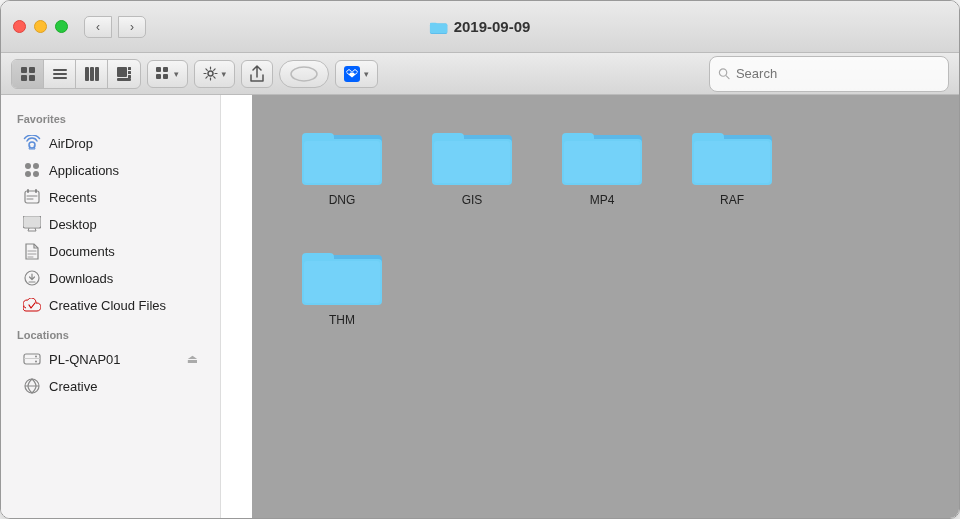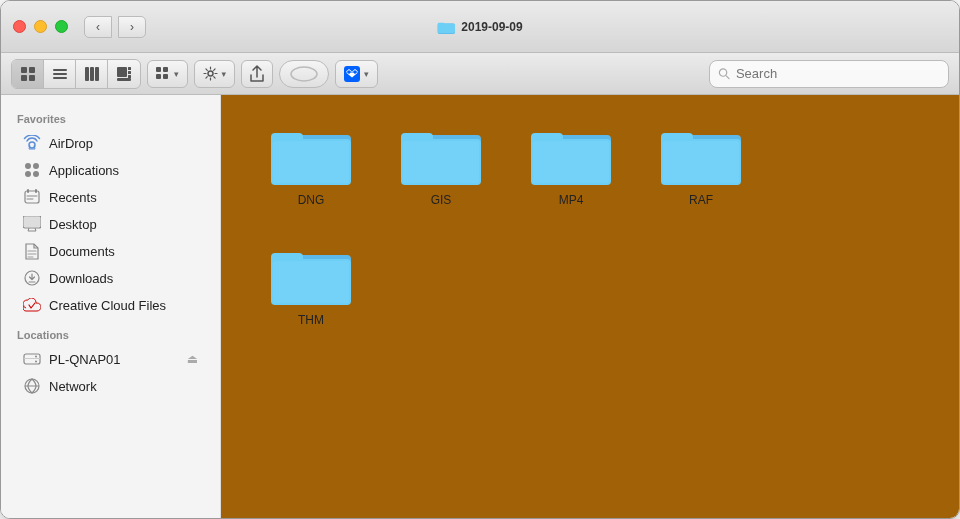--- a/index.html
+++ b/index.html
@@ -75,21 +75,21 @@
     .nav-btn:first-child { border-radius: 5px 0 0 5px; }
     .nav-btn:last-child { border-radius: 0 5px 5px 0; }
 
     .title-text {
       position: absolute;
       left: 50%;
       transform: translateX(-50%);
       display: flex;
       align-items: center;
       gap: 6px;
-      font-size: 12px;
+      font-size: 15px;
       font-weight: 600;
       color: #333;
     }
 
     .title-folder-icon {
       width: 18px;
       height: 14px;
     }
 
     .toolbar {
@@ -200,39 +200,40 @@
     }
 
     .search-box {
       margin-left: auto;
       display: flex;
       align-items: center;
       background: rgba(255,255,255,0.8);
       border: 1px solid #bbb;
       border-radius: 8px;
       padding: 0 8px;
-      height: 28px;
+      height: 36px;
       gap: 6px;
       width: 240px;
     }
 
     .search-input {
       border: none;
       background: transparent;
       outline: none;
       font-size: 13px;
       color: #999;
       width: 100%;
     }
 
     
     .content {
       display: flex;
       flex: 1;
       overflow: hidden;
+      gap: 31px;
     }
 
     
     .sidebar {
       width: 220px;
       background: #f5f4f5;
       border-right: 1px solid #ddd;
       overflow-y: auto;
       padding: 8px 0;
       flex-shrink: 0;
@@ -271,21 +272,21 @@
 
     .sidebar-eject {
       margin-left: auto;
       font-size: 12px;
       color: #aaa;
     }
 
     
     .file-area {
       flex: 1;
-      background: #a16207;
+      background: #a3a3a3;
       overflow-y: auto;
       padding: 20px 30px;
     }
 
     .file-grid {
       display: grid;
       grid-template-columns: repeat(4, 120px);
       gap: 20px 10px;
     }
 
@@ -531,21 +532,21 @@
       </div>
 
       <div class="sidebar-item">
         <div class="sidebar-item-icon">
           <svg width="18" height="16" viewBox="0 0 18 16" fill="none">
             <circle cx="9" cy="8" r="7" stroke="#888" stroke-width="1.2"></circle>
             <path d="M9 1C9 1 5 5 5 8C5 11 9 15 9 15C9 15 13 11 13 8C13 5 9 1 9 1Z" stroke="#888" stroke-width="1.2" fill="none"></path>
             <path d="M2 8h14" stroke="#888" stroke-width="1"></path>
           </svg>
         </div>
-        <span>Network</span>
+        <span>Creative</span>
       </div>
 
     </div>
 
     <div class="file-area">
       <div class="file-grid">
 
         <div class="file-item">
           <svg class="folder-icon-svg" viewBox="0 0 80 64" xmlns="http://www.w3.org/2000/svg">
             <rect x="0" y="12" width="80" height="48" rx="4" fill="#5bb8e8"></rect>

